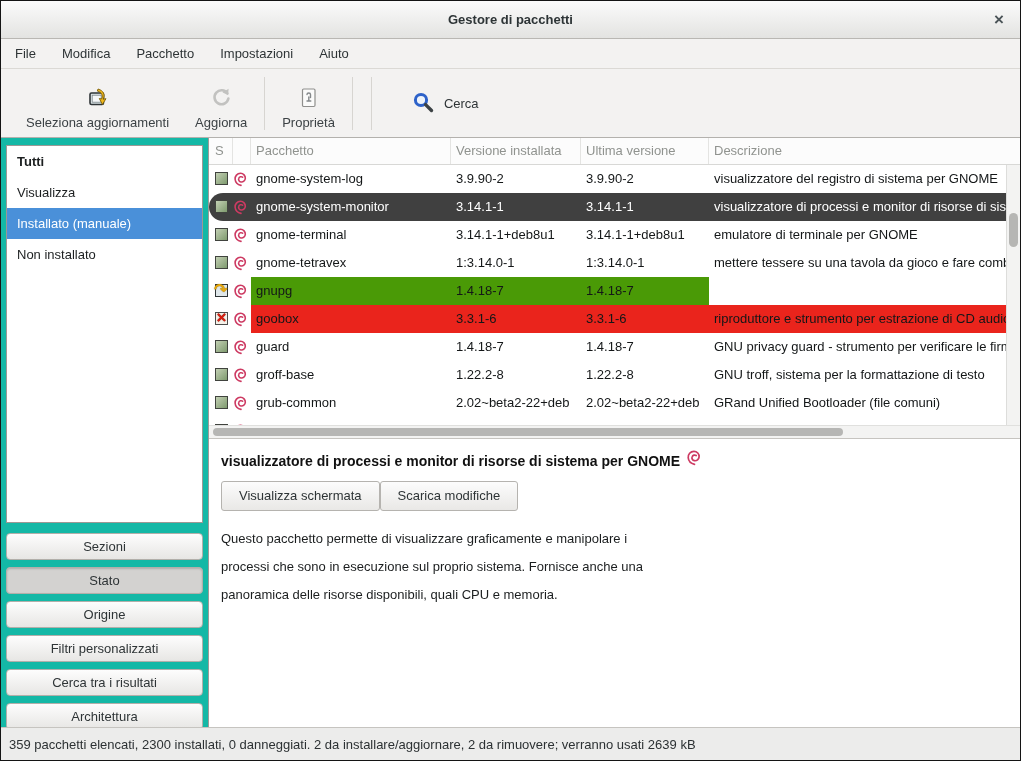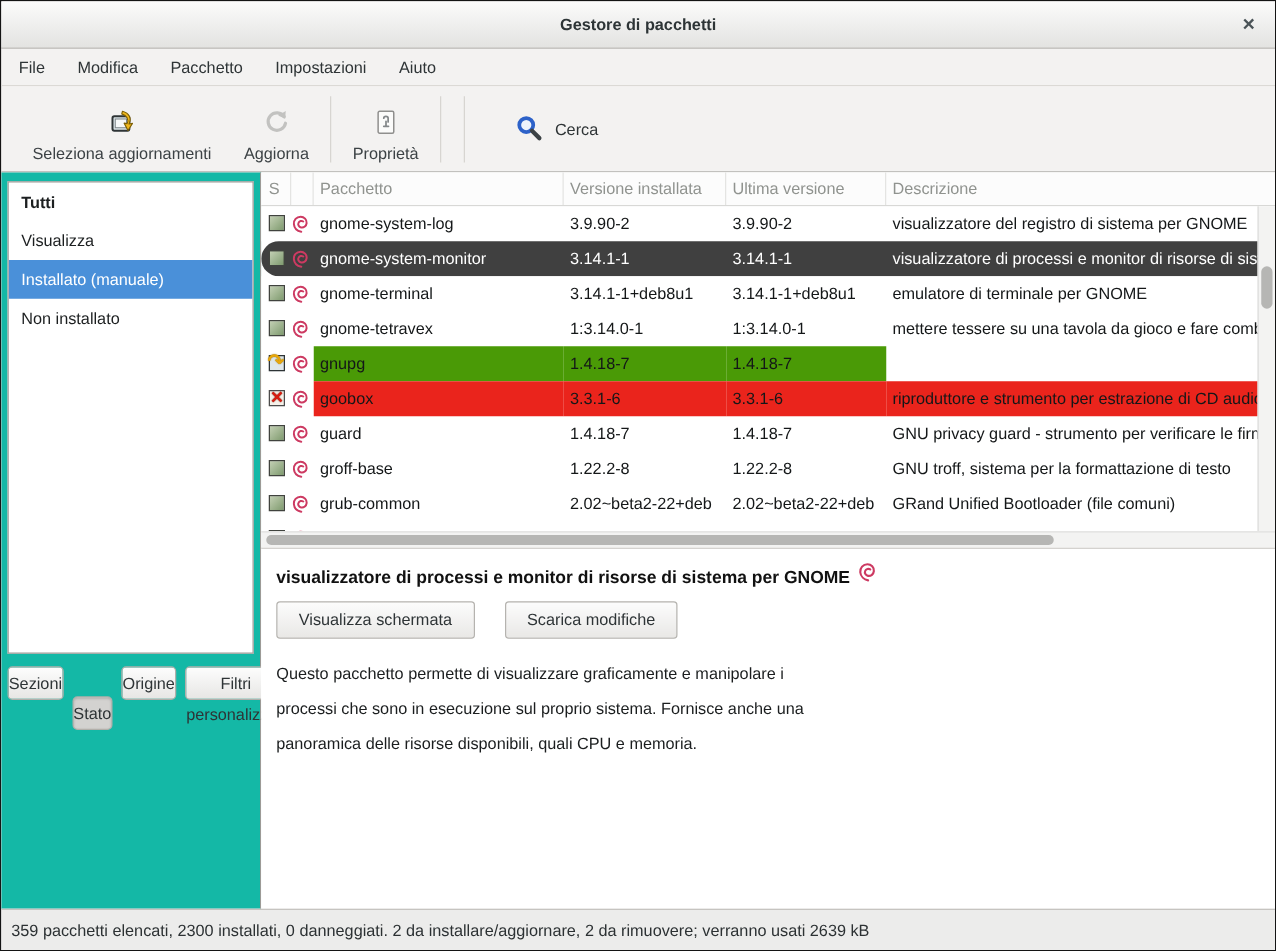--- a/index.html
+++ b/index.html
@@ -55,27 +55,27 @@
     width:208px; flex:0 0 208px; border-right:1px solid #9c9a96;
     display:flex; flex-direction:column; padding:7px 5px 4px 5px; background:#14b8a6;
   }
   .filterlist {
     background:#fff; border:1px solid #9b9995; height:378px; flex:0 0 378px;
     overflow:hidden;
   }
   .filter-item { height:31px; line-height:31px; padding-left:10px; color:#1c1f20; white-space:nowrap; }
   .filter-item.bold { font-weight:bold; }
   .filter-item.selected { background:#4a90d9; color:#ffffff; }
-  .sidebtns { margin-top:10px; display:flex; flex-direction:row; gap:7px; }
+  .sidebtns { margin-top:10px; display:flex; flex-direction:column; gap:7px; }
   .sbtn {
     height:27px; border:1px solid #b2afaa; border-radius:4px;
     background:linear-gradient(#fdfdfd,#e7e6e4);
     font-size:13px; color:#2e3436; text-align:center; line-height:25px;
   }
-  .sbtn.active { background:#d3d2d0; box-shadow:inset 0 1px 2px rgba(0,0,0,.18);margin-top:24px; }
+  .sbtn.active { background:#d3d2d0; box-shadow:inset 0 1px 2px rgba(0,0,0,.18); }
   .content { flex:1 1 auto; display:flex; flex-direction:column; background:#fff; min-width:0; }
   
   .table-area { flex:0 0 301px; display:flex; flex-direction:column; position:relative; border-bottom:1px solid #c6c4c0; }
   .thead {
     height:27px; flex:0 0 27px; display:flex; background:#fcfcfc;
     border-bottom:1px solid #d8d8d6; color:#90938f;
   }
   .hcell { padding:0 5px; line-height:26px; border-right:1px solid #e4e4e2; overflow:hidden; white-space:nowrap; }
   .hcell:last-child { border-right:none; }
   .rows-viewport { height:260px; flex:0 0 260px; overflow:hidden; position:relative; }
@@ -105,21 +105,21 @@
   .vscroll { position:absolute; right:0; top:27px; width:14px; height:260px;
        background:#f3f3f2; border-left:1px solid #dddddb; }
   .vscroll .thumb { position:absolute; left:2px; width:9px; top:48px; height:34px;
        background:#b6b6b4; border-radius:5px; }
   .hscroll { height:13px; flex:0 0 13px; background:#f3f3f2; border-top:1px solid #e0e0de; position:relative; }
   .hscroll .thumb { position:absolute; top:2px; height:8px; left:4px; width:630px;
        background:#b6b6b4; border-radius:5px; }
   
   .details { flex:1 1 auto; background:#fff; padding:11px 12px; overflow:hidden; }
   .dtitle { font-weight:bold; font-size:14px; color:#111; display:flex; align-items:flex-end; gap:7px; }
-  .dbuttons { margin-top:12px; display:flex; gap:24px; }
+  .dbuttons { margin-top:12px; display:flex; gap:0; }
   .dbtn {
     height:30px; padding:0 17px; border:1px solid #b5b3af; border-radius:3px;
     background:linear-gradient(#fcfcfc,#e9e8e6); font-size:13px; color:#2e3436; line-height:28px;
   }
   .dtext { margin-top:14px; }
   .dtext .dline { line-height:28px; color:#1b1e1f; white-space:nowrap; }
   
   .statusbar {
     height:33px; flex:0 0 33px; background:#ececeb; border-top:1px solid #c6c4c0;
     display:flex; align-items:center; padding-left:8px; color:#2c3133;

